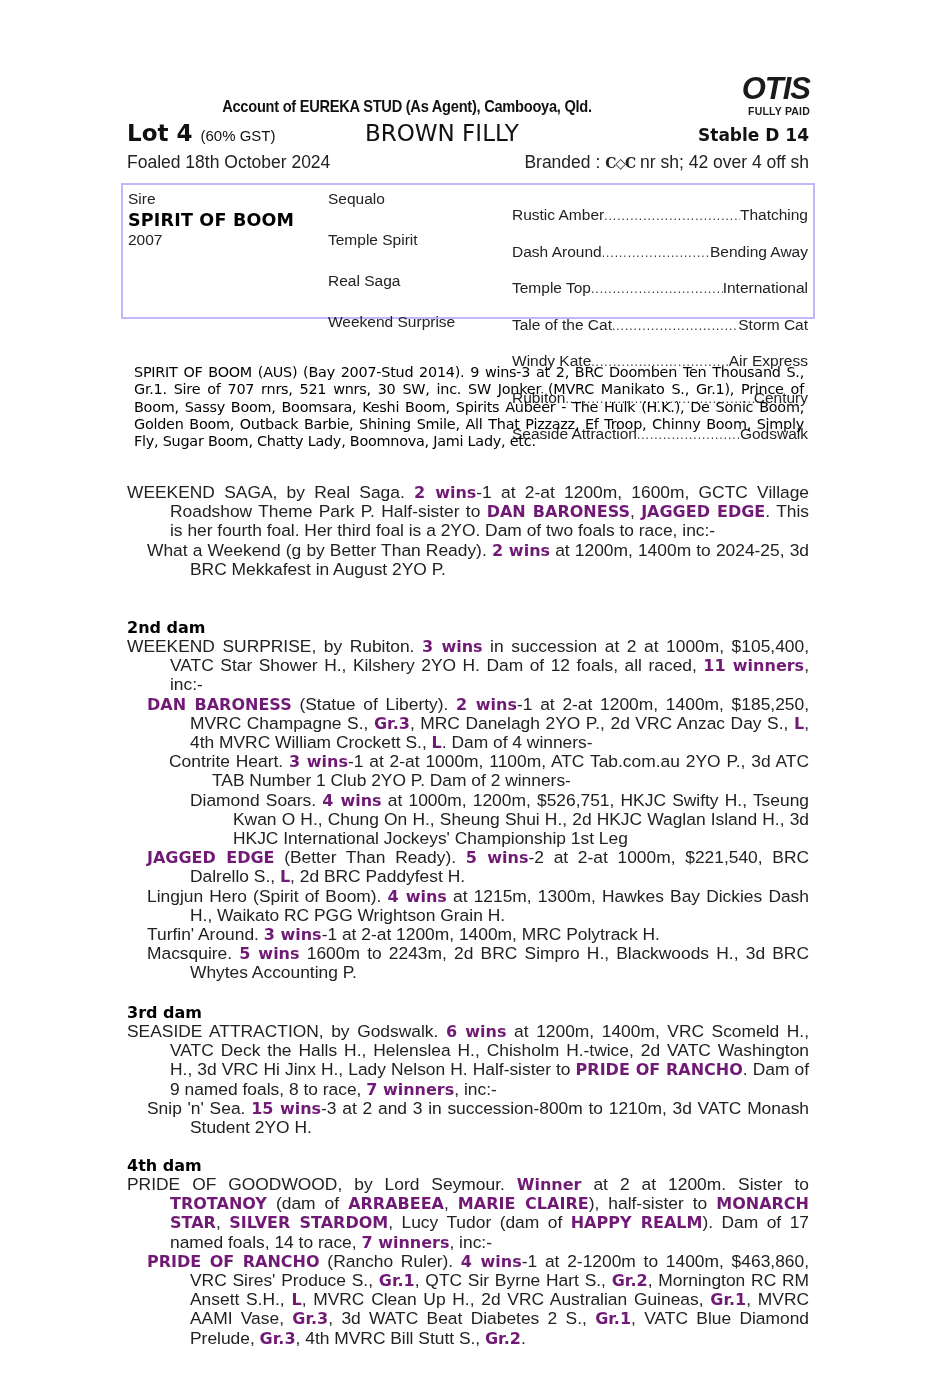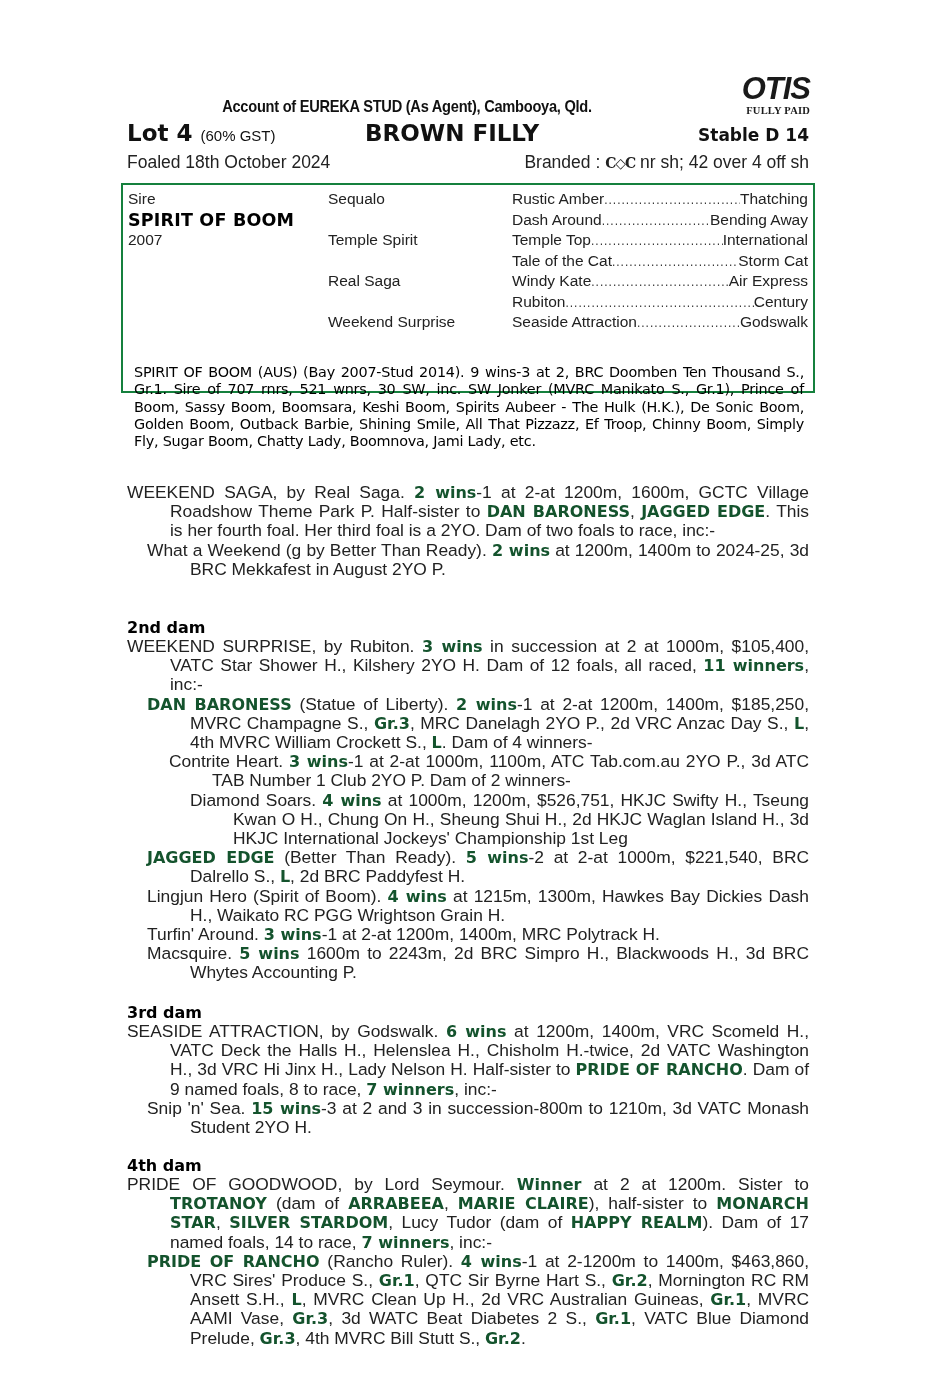--- a/index.html
+++ b/index.html
@@ -2,59 +2,59 @@
 <html><head>
 <meta charset="utf-8">
 <style>
   html, body { margin: 0; padding: 0; background: #ffffff; }
   body { width: 938px; height: 1400px; position: relative; color: #111; font-family: "Liberation Sans", sans-serif; overflow: hidden; }
 
   
   .hdr-account { position: absolute; left: 127px; top: 97px; width: 560px; text-align: center; font-family: "Liberation Sans", sans-serif; font-weight: bold; font-size: 17px; letter-spacing: -0.3px; transform: scaleX(0.86); transform-origin: center; }
   .logo { position: absolute; left: 718px; top: 74px; width: 92px; text-align: right; }
   .logo-mark { font-family: "Liberation Sans", sans-serif; font-weight: bold; font-style: italic; font-size: 31px; line-height: 30px; letter-spacing: -1px; color: #1a1a1a; }
-  .logo-sub { font-family: Liberation Serif, serif; font-weight: bold; font-size: 10.5px; letter-spacing: 0.2px; color: #1a1a1a; margin-top: 1px; }
+  .logo-sub { font-family: Liberation Sans, sans-serif; font-weight: bold; font-size: 10.5px; letter-spacing: 0.2px; color: #1a1a1a; margin-top: 1px; }
 
   .row-lot { position: absolute; left: 127px; top: 120px; width: 682px; height: 32px; }
   .lot { position: absolute; left: 0; top: 0; font-family: "DejaVu Sans", sans-serif; font-weight: bold; font-size: 23px; }
   .lot-gst { font-family: "Liberation Sans", sans-serif; font-weight: normal; font-size: 15px; }
-  .sex { position: absolute; left: 238px; top: 0; font-family: "DejaVu Sans", sans-serif; font-weight: bold; font-size: 23px; }
+  .sex { position: absolute; left: 238px; top: 0; font-family: "DejaVu Sans", sans-serif; font-weight: normal; font-size: 23px; }
   .stable { position: absolute; right: 0; top: 5px; font-family: "DejaVu Sans", sans-serif; font-weight: bold; font-size: 17px; }
 
   .row-foaled { position: absolute; left: 127px; top: 152px; width: 682px; height: 22px; font-size: 17.5px; color: #222; }
   .foaled { position: absolute; left: 0; top: 0; }
   .branded { position: absolute; right: 0; top: 0; }
   .brand-glyph { font-family: "DejaVu Serif", serif; font-weight: bold; font-size: 14px; letter-spacing: -1px; }
 
   
-  .ped { position: absolute; left: 121px; top: 183px; width: 694px; height: 210px; border: 2px solid #15803d; box-sizing: border-box; padding-left: 40px; }
+  .ped { position: absolute; left: 121px; top: 183px; width: 694px; height: 136px; border: 2px solid #c4b5fd; box-sizing: border-box; padding-left: 40px; }
   .ped-col1 { position: absolute; left: 5px; top: 4px; width: 200px; }
   .ped-col2 { position: absolute; left: 205px; top: 4px; width: 180px; }
   .ped-col3 { position: absolute; left: 389px; top: 4px; width: 296px; }
   .ped .cell { height: 20.5px; line-height: 20.5px; font-size: 15.5px; color: #222; white-space: nowrap; }
   .ped .cell-big { font-family: "DejaVu Sans", sans-serif; font-weight: bold; font-size: 17.5px; color: #000; letter-spacing: 0.2px; }
   .ped-dam-block { margin-top: 20.5px; }
-  .g3 { display: flex; align-items: baseline; height: 20.5px; line-height: 20.5px; font-size: 15.5px; color: #222; white-space: nowrap; overflow: hidden; }
+  .g3 { display: flex; align-items: baseline; height: 20.5px; line-height: 20.5px; font-size: 15.5px; color: #222; white-space: nowrap; overflow: hidden; margin-top: 16px; }
   .g3 .l { flex: 0 0 auto; }
   .g3 .dots { flex: 1 1 auto; overflow: hidden; letter-spacing: 1px; font-size: 12px; color: #333; }
   .g3 .dots::after { content: "........................................................................................................................"; }
   .g3 .r { flex: 0 0 auto; }
 
   
   .sire-para { position: absolute; left: 134px; top: 364px; width: 670px; font-family: "DejaVu Sans", sans-serif; font-weight: normal; font-size: 14.4px; line-height: 17.3px; text-align: justify; letter-spacing: -0.25px; color: #000; }
 
   
   .sec { position: absolute; left: 127px; width: 682px; font-size: 17.4px; line-height: 19.2px; color: #222; }
   .sec-h { font-family: "DejaVu Sans", sans-serif; font-weight: bold; font-size: 16px; color: #000; line-height: 19px; margin-bottom: 0px; }
   .p { text-align: justify; text-indent: 0; }
   .p0 { padding-left: 43px; text-indent: -43px; }
   .p1 { padding-left: 63px; text-indent: -43px; }
   .p2 { padding-left: 85px; text-indent: -43px; }
   .p3 { padding-left: 106px; text-indent: -43px; }
-  .b { font-family: "DejaVu Sans", sans-serif; font-weight: bold; color: #14532d; font-size: 16px; }
+  .b { font-family: "DejaVu Sans", sans-serif; font-weight: bold; color: #701a75; font-size: 16px; }
   .p:last-child::after { content: ""; }
 </style>
 </head>
 <body>
 
 <div class="logo">
   <div class="logo-mark">OTIS</div>
   <div class="logo-sub">FULLY PAID</div>
 </div>
 <div class="hdr-account">Account of EUREKA STUD (As Agent), Cambooya, Qld.</div>

